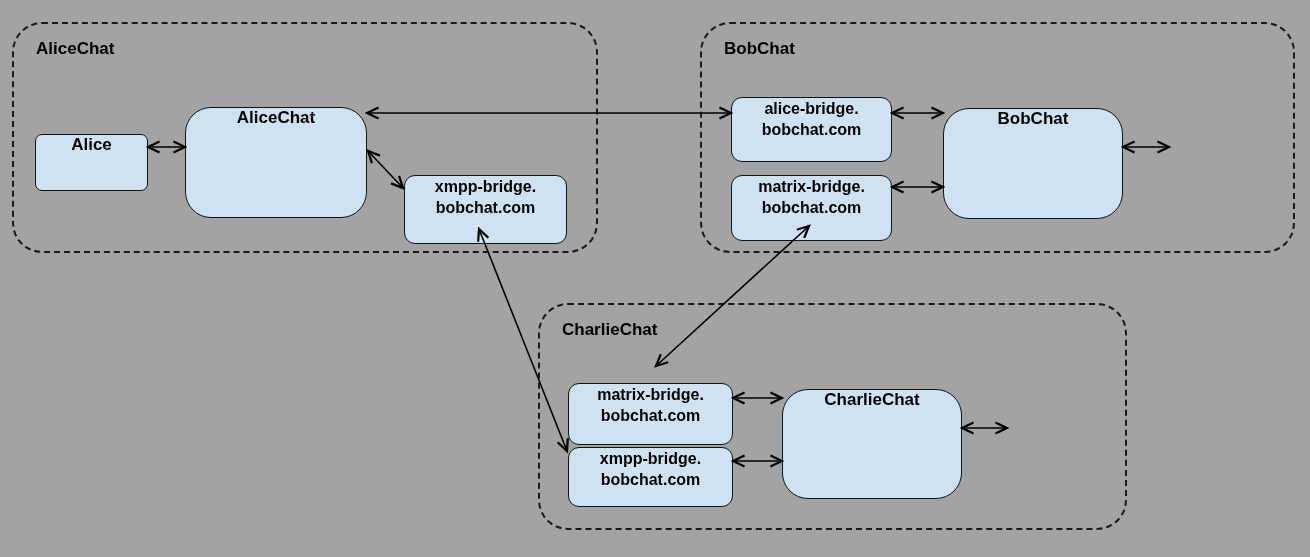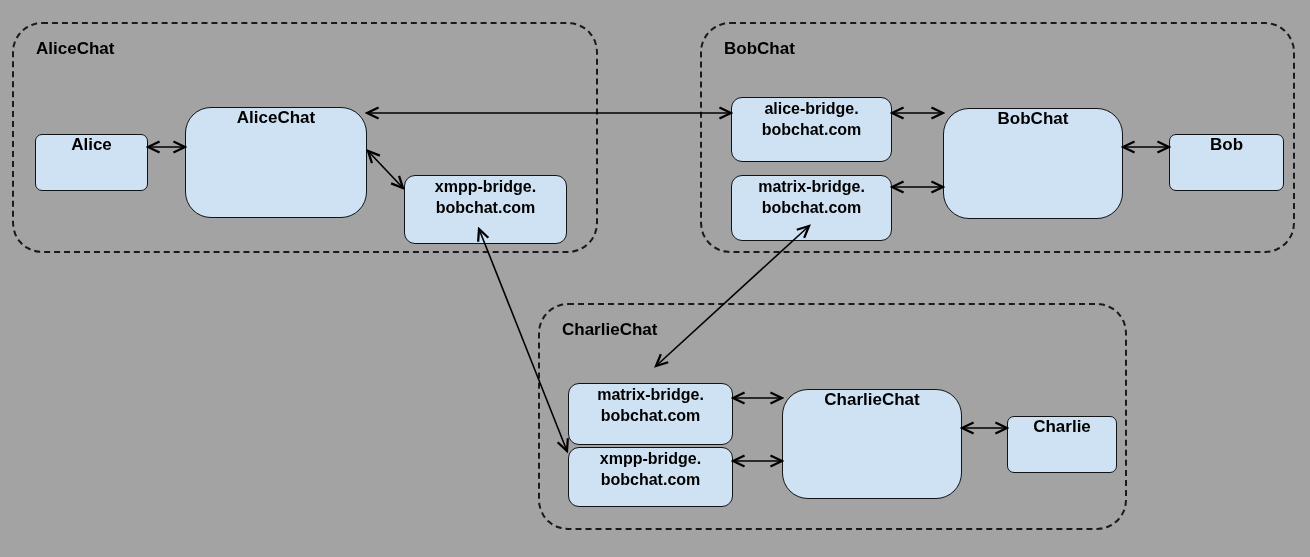--- a/index.html
+++ b/index.html
@@ -90,41 +90,35 @@
 
   <div class="node bridge" style="left:731px;top:159px;width:161px;height:66px">
     <span class="node-label">matrix-bridge.
 bobchat.com</span>
   </div>
 
   <div class="node hub" style="left:943px;top:92px;width:180px;height:111px">
     <span class="node-label">BobChat</span>
   </div>
 
-  <div class="node person" style="left:1169px;top:118px;width:115px;height:57px">
-    <span class="node-label">Bob</span>
-  </div>
 
   <div class="node bridge" style="left:568px;top:367px;width:165px;height:62px">
     <span class="node-label">matrix-bridge.
 bobchat.com</span>
   </div>
 
   <div class="node bridge" style="left:568px;top:431px;width:165px;height:60px">
     <span class="node-label">xmpp-bridge.
 bobchat.com</span>
   </div>
 
   <div class="node hub" style="left:782px;top:373px;width:180px;height:110px">
     <span class="node-label">CharlieChat</span>
   </div>
 
-  <div class="node person" style="left:1007px;top:400px;width:110px;height:57px">
-    <span class="node-label">Charlie</span>
-  </div>
 
   <svg id="connector-layer" width="1310" height="557" viewBox="0 0 1310 557">
     <defs>
       <marker id="ah" viewBox="0 0 10 10" refX="8.6" refY="5" markerWidth="9.5" markerHeight="9.5" orient="auto-start-reverse">
         <path d="M1,1.4 L8.6,5 L1,8.6" fill="none" stroke="#000000" stroke-width="1.5"></path>
       </marker>
     </defs>
     <line x1="148" y1="147" x2="185" y2="147" stroke="#000" stroke-width="1.6" marker-start="url(#ah)" marker-end="url(#ah)"></line>
     <line x1="367" y1="113" x2="731" y2="113" stroke="#000" stroke-width="1.6" marker-start="url(#ah)" marker-end="url(#ah)"></line>
     <line x1="368" y1="151" x2="403" y2="188" stroke="#000" stroke-width="1.6" marker-start="url(#ah)" marker-end="url(#ah)"></line>

